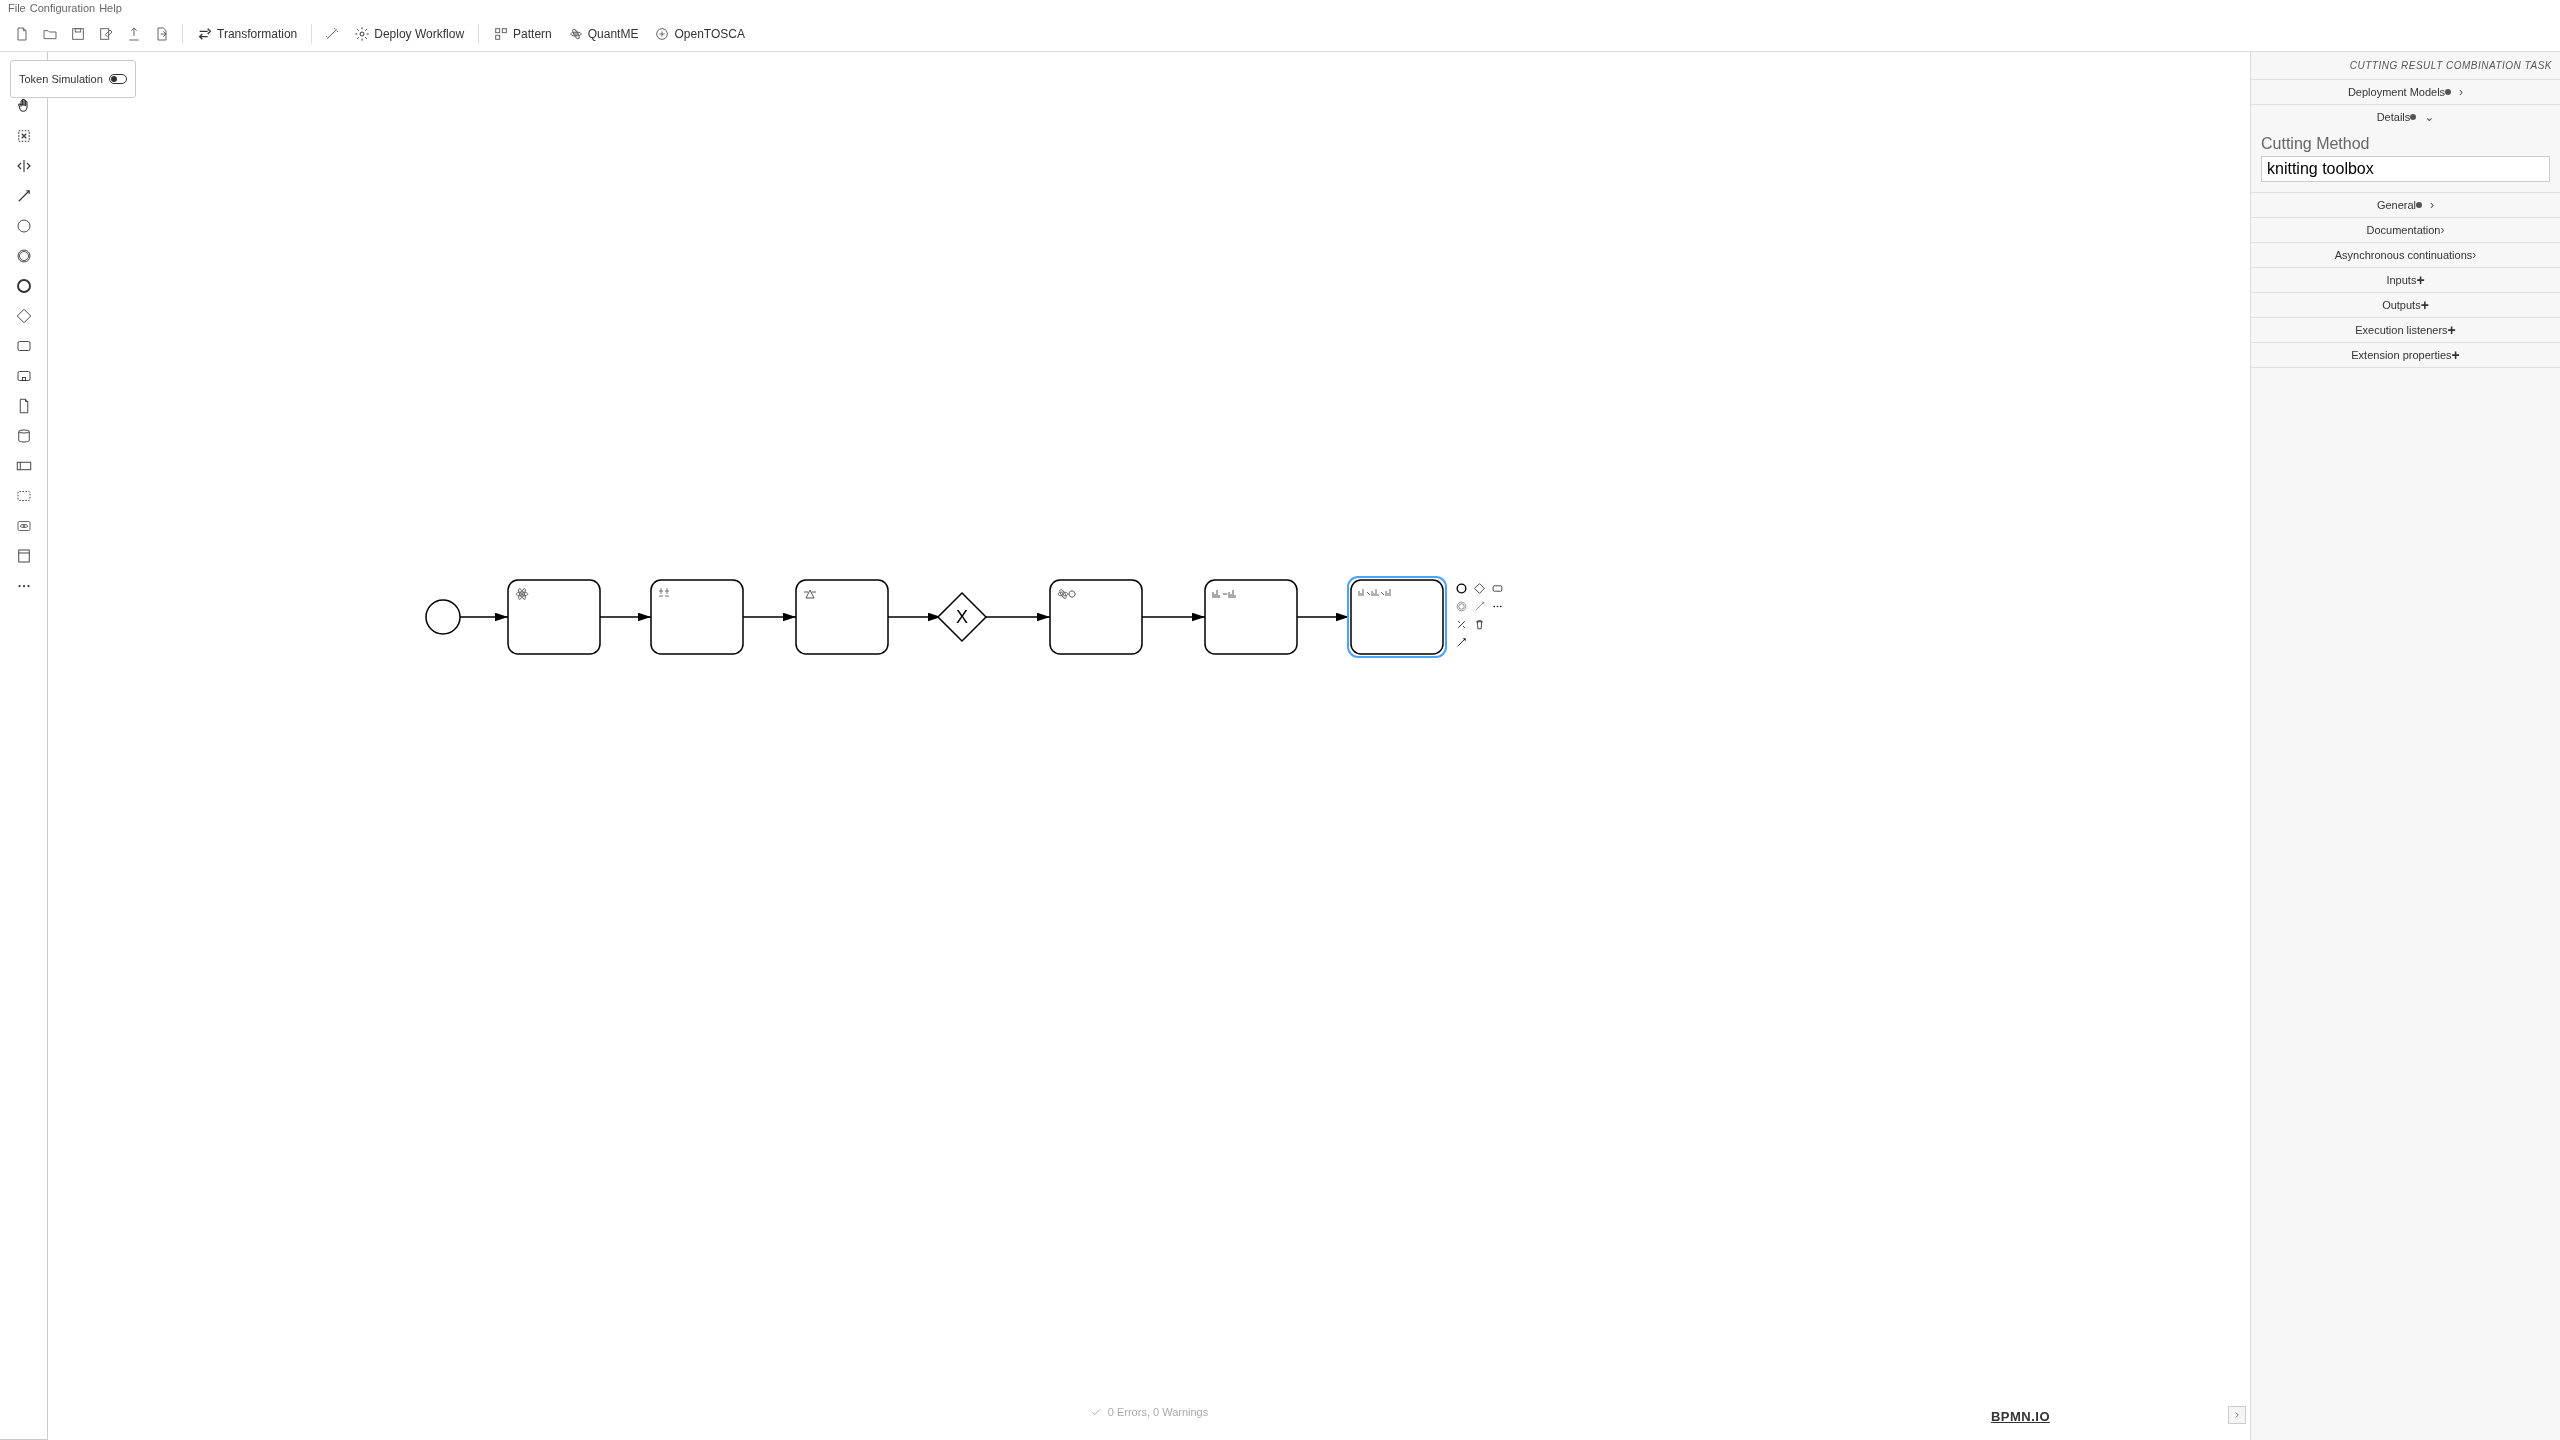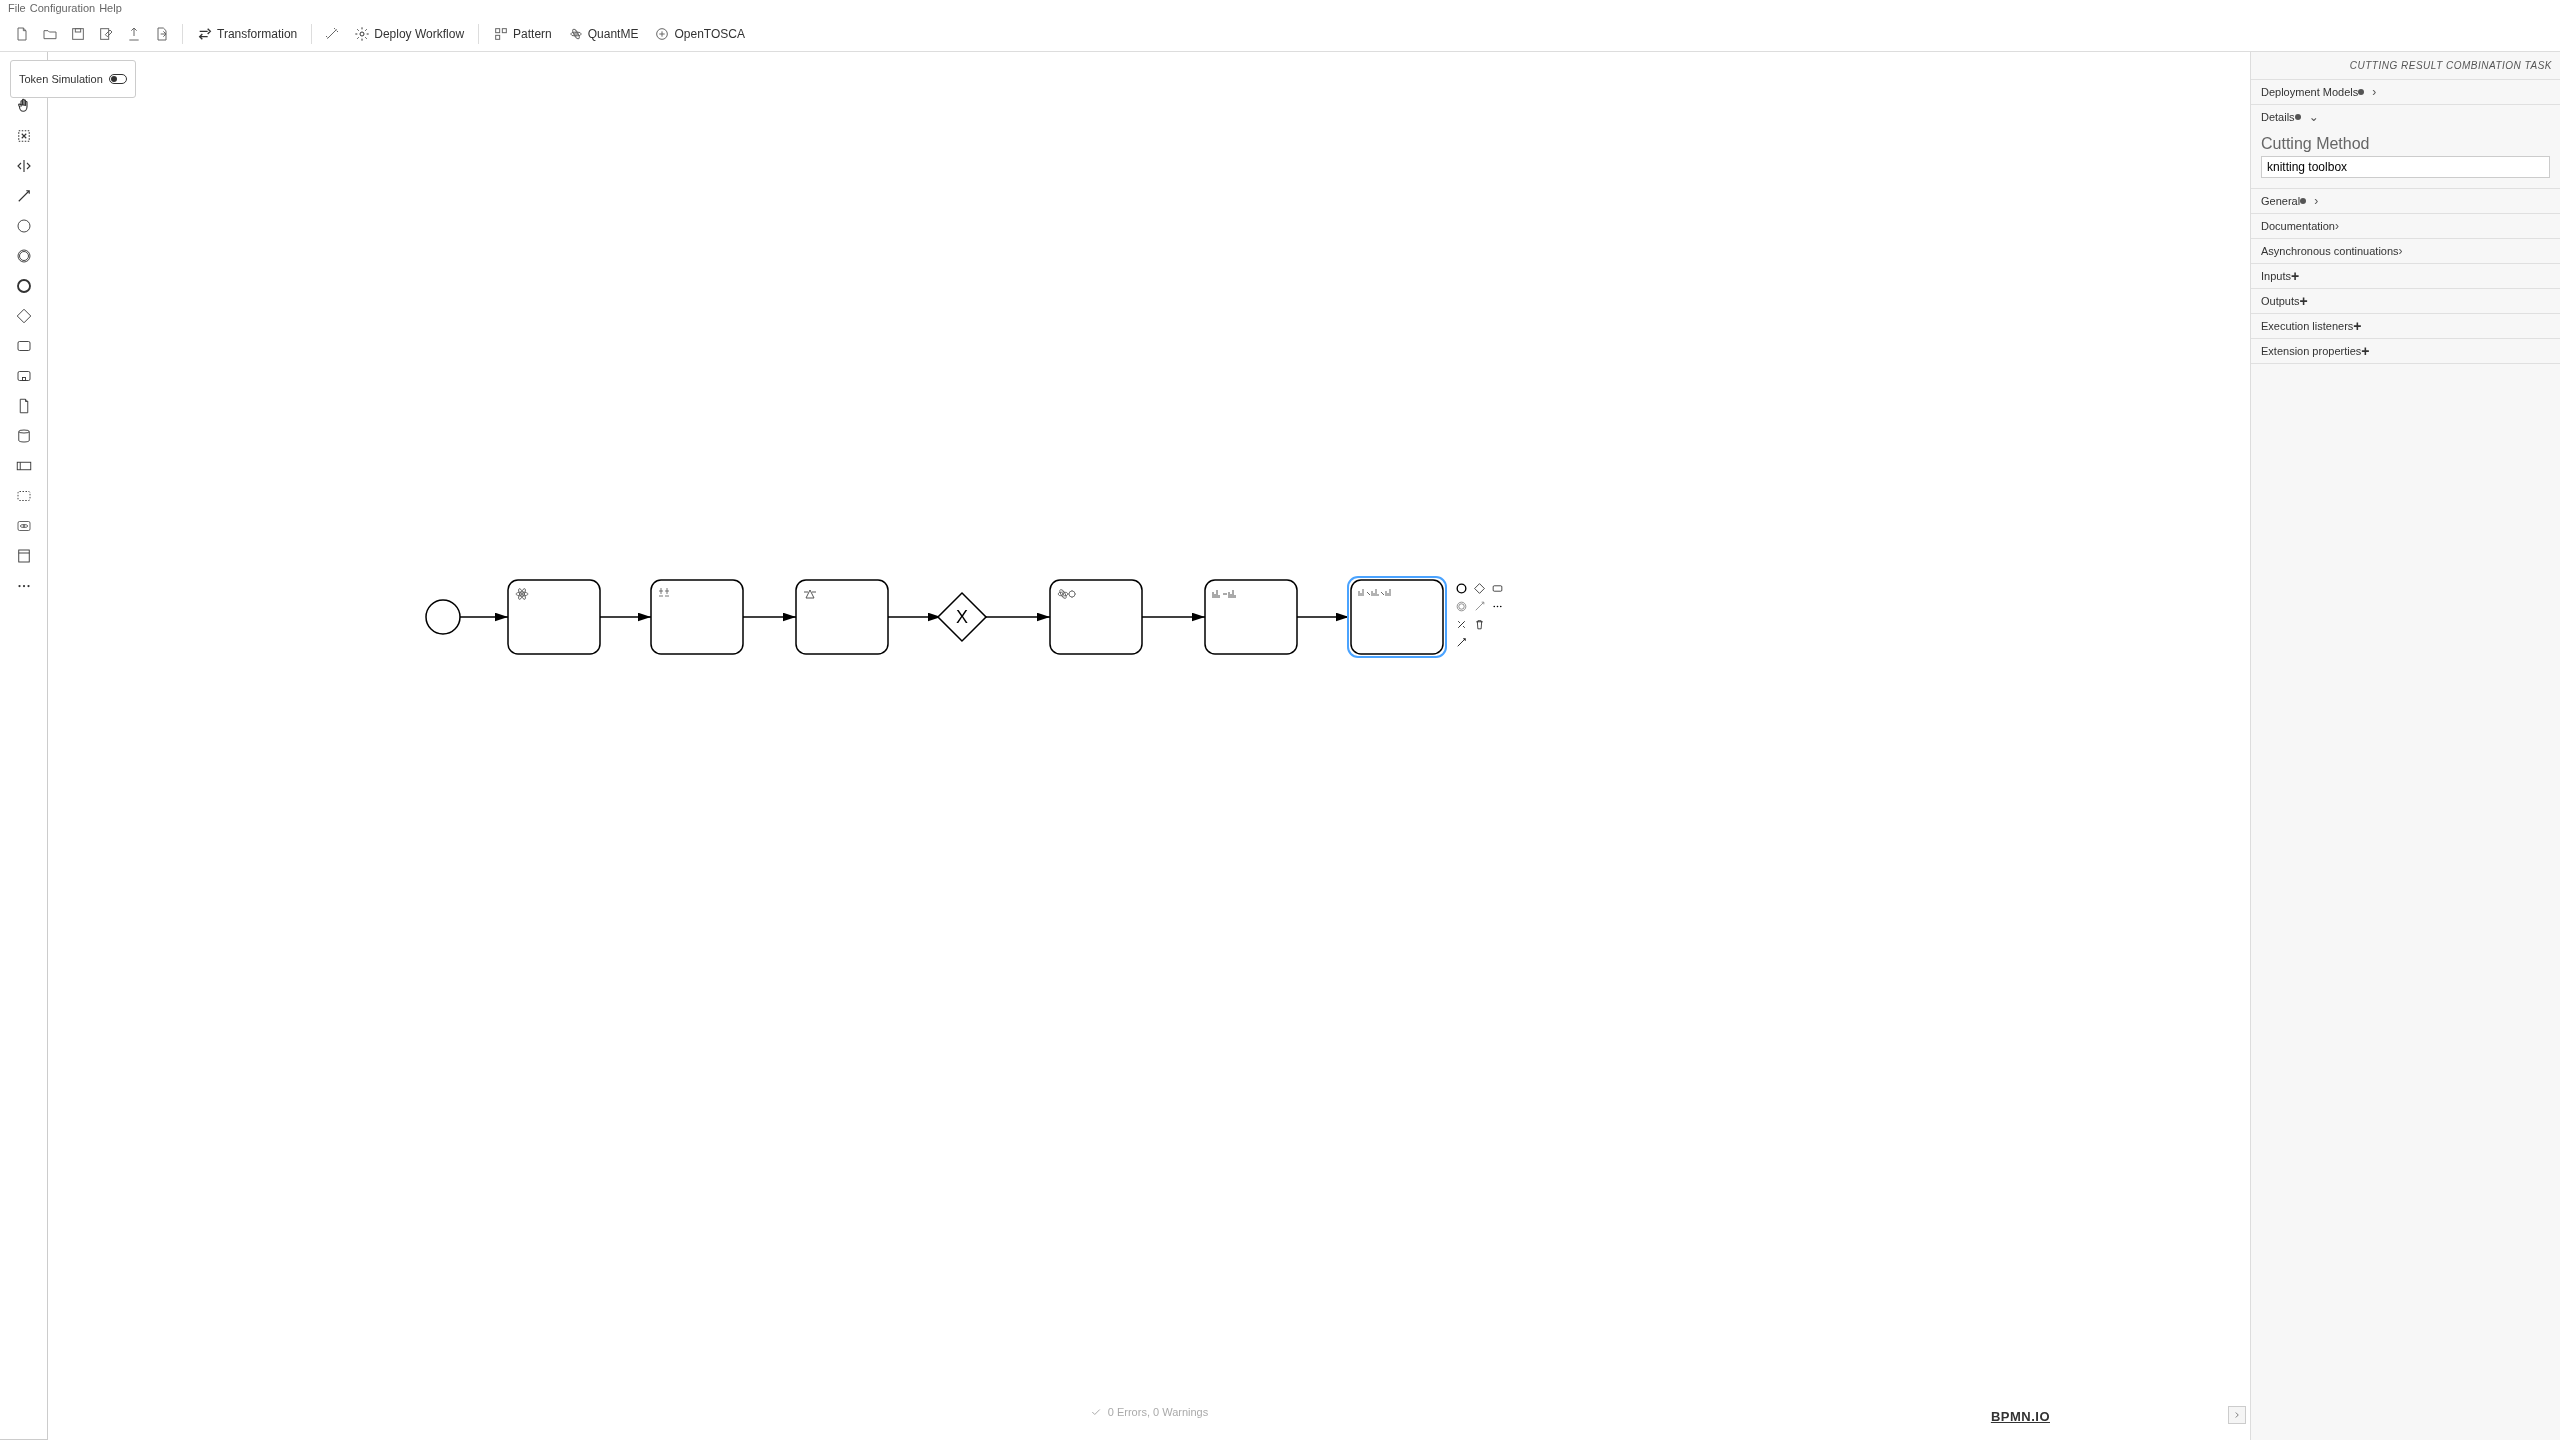--- a/index.html
+++ b/index.html
@@ -44,28 +44,28 @@
 
 .logo { position: absolute; bottom: 16px; right: 200px; font-size: 13px; font-weight: bold; letter-spacing: 0.5px; text-decoration: underline; }
 
 
 .panel-collapse { position: absolute; bottom: 16px; right: 4px; width: 18px; height: 18px; border:1px solid #ccc; background:#f5f5f5; display:flex; align-items:center; justify-content:center; cursor:pointer; }
 
 
 .props { width: 310px; background: #f7f7f7; border-left: 1px solid #ddd; display: flex; flex-direction: column; font-size: 11px; }
 .props .title { text-align: right; padding: 8px; font-size: 10px; letter-spacing: 0.5px; color: #555; border-bottom: 1px solid #e0e0e0; font-style: italic; }
 .props .section { border-bottom: 1px solid #e0e0e0; }
-.props .section-hdr { display:flex; align-items:center; justify-content:flex-start; padding: 4px 10px; cursor:pointer; height: 24px; }
+.props .section-hdr { display:flex; align-items:center; justify-content:center; padding: 4px 10px; cursor:pointer; height: 24px; }
 .props .section-hdr .indicators { display:flex; align-items:center; gap:8px; }
 .props .dot { width:6px; height:6px; background:#555; border-radius:50%; }
 .props .chev { font-size: 12px; color:#555; }
 .props .plus { font-size: 14px; color:#333; font-weight:bold; }
 .props .section-body { padding: 6px 10px 10px; }
 .props label { display:block; font-size:16px; color:#666; margin-bottom:3px; }
-.props input[type=text] { width: 100%; border:1px solid #ccc; padding:3px 5px; font-size:12px; background:#fff; }
+.props input[type=text] { width: 100%; border:1px solid #ccc; padding:3px 5px; font-size:16px; background:#fff; }
 
 </style>
 </head>
 <body>
 
 <div class="menubar">
   <span>File</span>
   <span>Configuration</span>
   <span>Help</span>
 </div>

